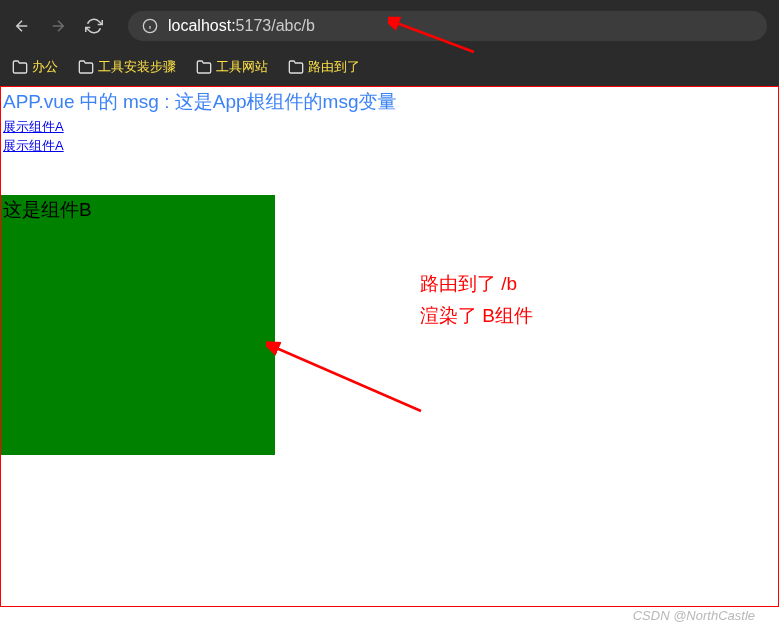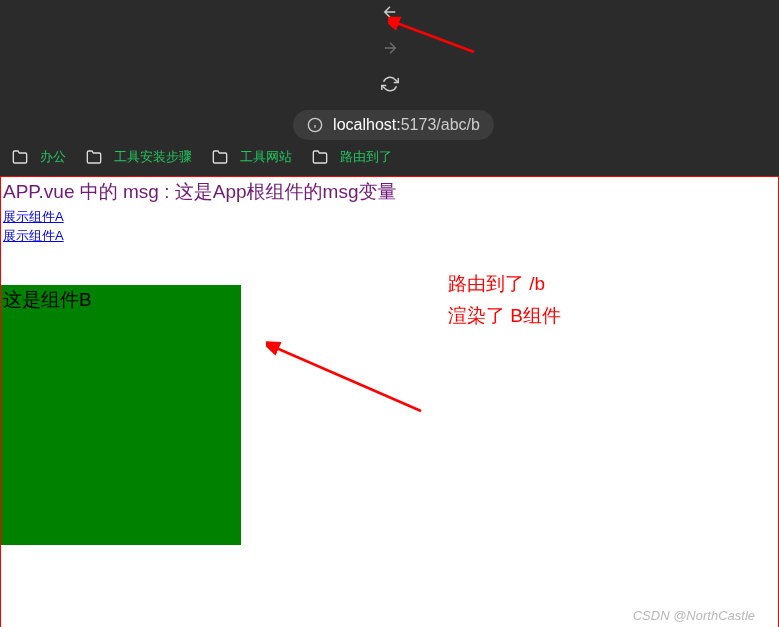--- a/index.html
+++ b/index.html
@@ -1,42 +1,42 @@
 <!DOCTYPE html>
 <html><head>
   <meta charset="utf-8">
   <style>
     * { margin: 0; padding: 0; box-sizing: border-box; }
     body { font-family: "Microsoft YaHei", Arial, sans-serif; width: 779px; height: 627px; overflow: hidden; background: #fff; }
     
     .browser-chrome { background: #2b2b2b; color: #e0e0e0; }
-    .nav-bar { display: flex; align-items: center; padding: 2px 12px; gap: 16px; flex-direction: column; }
+    .nav-bar { display: flex; align-items: center; padding: 11px 12px; gap: 16px; }
     .nav-btn { width: 20px; height: 20px; display: flex; align-items: center; justify-content: center; color: #ccc; cursor: pointer; }
     .nav-btn svg { width: 18px; height: 18px; }
     .nav-disabled { opacity: 0.4; }
     .url-bar { flex: 1; background: #3c3c3c; border-radius: 20px; padding: 6px 14px; display: flex; align-items: center; gap: 10px; margin-left: 8px; }
     .url-bar .info-icon { width: 16px; height: 16px; display: flex; align-items: center; justify-content: center; }
     .url-text { color: #ccc; font-size: 16px; }
     .url-text .host { color: #fff; }
     
     .bookmarks-bar { display: flex; align-items: center; padding: 6px 12px 10px; gap: 20px; }
-    .bookmark { display: flex; align-items: center; gap: 12px; font-size: 13px; color: #22c55e; cursor: pointer; }
+    .bookmark { display: flex; align-items: center; gap: 4px; font-size: 13px; color: #fde047; cursor: pointer; }
     .folder-icon { width: 16px; height: 14px; }
     
     .page { border: 1px solid red; background: #fff; height: 521px; position: relative; }
     .page-inner { padding: 0; }
-    .msg-line { font-size: 19px; color: #701a75; padding: 2px 0 2px 2px; }
+    .msg-line { font-size: 19px; color: #3b82f6; padding: 2px 0 2px 2px; }
     .link-line { padding: 0 0 0 2px; }
     .link-line a { color: #0000ee; font-size: 13px; text-decoration: underline; }
     
-    .component-b { margin-top: 40px; width: 240px; height: 260px; background: #008100; padding: 2px 0 12px 2px; }
+    .component-b { margin-top: 40px; width: 274px; height: 260px; background: #008100; padding: 2px 0 12px 2px; }
     .component-b-label { font-size: 19px; color: #000; }
     
     .annot-arrow-top { position: absolute; top: 16px; left: 388px; pointer-events: none; }
-    .annot-text { position: absolute; top: 268px; left: 420px; color: #ff0000; font-size: 19px; line-height: 1.7; pointer-events: none; margin-left: 28px; }
+    .annot-text { position: absolute; top: 268px; left: 420px; color: #ff0000; font-size: 19px; line-height: 1.7; pointer-events: none; }
     .annot-arrow-mid { position: absolute; top: 339px; left: 266px; pointer-events: none; }
     
     .watermark { position: absolute; bottom: 4px; right: 24px; color: #b8b8b8; font-size: 13px; font-style: italic; }
   </style>
 </head>
 <body>
 
 <div class="browser-chrome">
   <div class="nav-bar">
     <div class="nav-btn">

